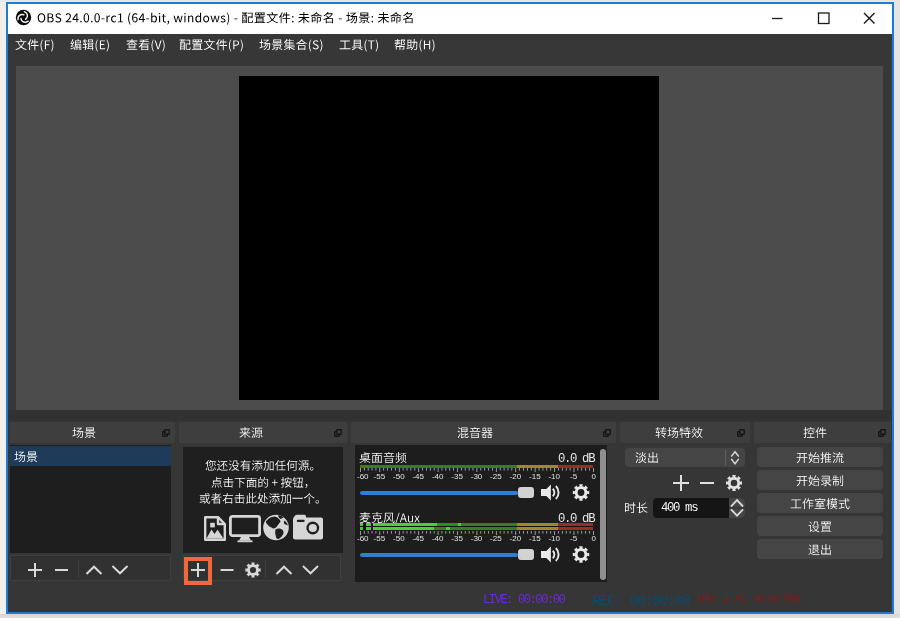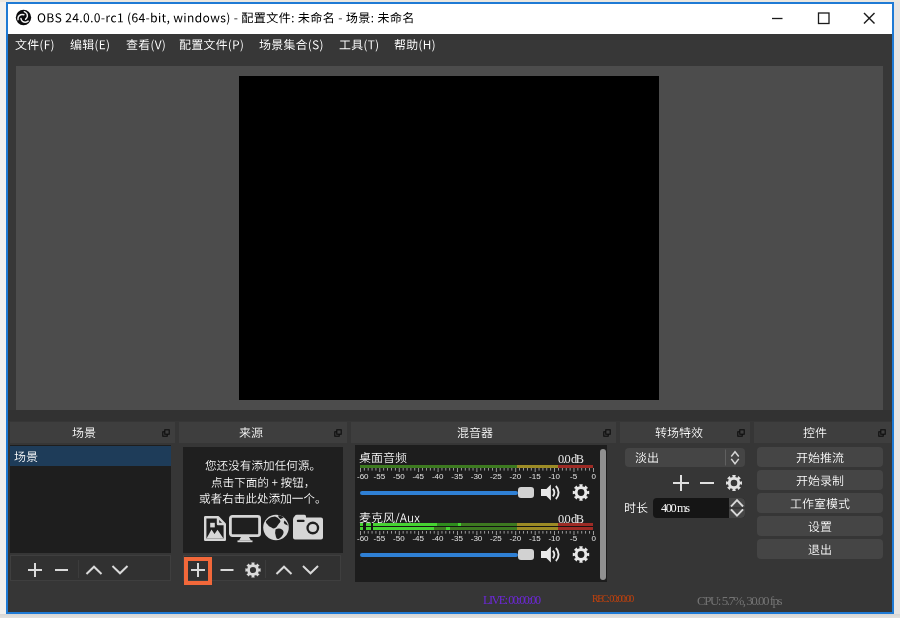--- a/index.html
+++ b/index.html
@@ -1,18 +1,18 @@
 <!DOCTYPE html>
 <html><head><meta charset="utf-8"><style>
 
 *{margin:0;padding:0;box-sizing:border-box}
 html,body{width:900px;height:618px;overflow:hidden;background:#e8e6e3;font-family:"Liberation Sans",sans-serif}
 .a{position:absolute}
 svg.t{position:absolute;overflow:visible}
-.mono{font-family:Liberation Serif, serif;letter-spacing:-0.9px;white-space:pre}
+.mono{font-family:Liberation Mono, monospace;letter-spacing:-0.9px;white-space:pre}
 
 </style></head><body>
 <div class="a" style="left:0px;top:0px;width:900px;height:618px;background:#e8e6e3"></div>
 <div class="a" style="left:0px;top:0px;width:6px;height:618px;background:#f1f0ee"></div>
 <div class="a" style="left:894px;top:0px;width:6px;height:618px;background:#e6e4e2"></div>
 <div class="a" style="left:0px;top:0px;width:900px;height:2px;background:#ebe7e0"></div>
 <div class="a" style="left:0px;top:614px;width:900px;height:4px;background:linear-gradient(#d7d5d3,#e2e1df)"></div>
 <div class="a" style="left:6px;top:2px;width:888px;height:612px;background:#1f7ad4"></div>
 <div class="a" style="left:8px;top:4px;width:884px;height:608px;background:#373737"></div>
 <div class="a" style="left:8px;top:4px;width:884px;height:30px;background:#ffffff"></div>
@@ -407,13 +407,13 @@
   </svg>
 <div class="a" style="left:757px;top:516px;width:126px;height:20px;background:#454545;border-radius:4px"></div>
 <svg class="t" style="left:808.0px;top:517.8px" width="27" height="18">
     <path transform="translate(0,13.2)" d="M1.5 -9.3C2.1 -8.8 2.9 -8.0 3.3 -7.5L3.9 -8.0C3.5 -8.5 2.7 -9.3 2.0 -9.8ZM0.5 -6.3V-5.5H2.3V-1.1C2.3 -0.5 1.9 -0.1 1.7 0.0C1.8 0.2 2.0 0.5 2.1 0.7C2.3 0.5 2.6 0.2 4.7 -1.3C4.6 -1.5 4.5 -1.8 4.4 -2.0L3.0 -1.0V-6.3ZM5.9 -9.6V-8.3C5.9 -7.4 5.7 -6.4 4.1 -5.6C4.2 -5.5 4.5 -5.2 4.6 -5.0C6.3 -5.9 6.7 -7.2 6.7 -8.3V-8.9H8.9V-6.8C8.9 -6.0 9.1 -5.7 9.9 -5.7C10.0 -5.7 10.6 -5.7 10.8 -5.7C11.0 -5.7 11.2 -5.7 11.4 -5.7C11.4 -5.9 11.3 -6.2 11.3 -6.4C11.2 -6.4 10.9 -6.4 10.8 -6.4C10.6 -6.4 10.0 -6.4 9.9 -6.4C9.7 -6.4 9.7 -6.5 9.7 -6.8V-9.6ZM9.7 -4.0C9.3 -3.0 8.6 -2.1 7.8 -1.5C6.9 -2.2 6.3 -3.0 5.9 -4.0ZM4.6 -4.7V-4.0H5.2L5.1 -3.9C5.6 -2.8 6.3 -1.8 7.2 -1.0C6.2 -0.4 5.2 0.0 4.2 0.2C4.3 0.4 4.5 0.7 4.5 0.9C5.7 0.6 6.8 0.2 7.8 -0.5C8.7 0.2 9.8 0.7 11.0 1.0C11.1 0.8 11.4 0.4 11.5 0.3C10.4 0.0 9.3 -0.4 8.4 -1.0C9.5 -1.9 10.3 -3.1 10.8 -4.5L10.3 -4.8L10.1 -4.7Z M19.8 -9.0H21.9V-7.9H19.8ZM17.0 -9.0H19.0V-7.9H17.0ZM14.2 -9.0H16.2V-7.9H14.2ZM14.3 -5.1V-0.0H12.7V0.6H23.3V-0.0H21.6V-5.1H17.9L18.0 -5.9H23.1V-6.5H18.2L18.3 -7.3H22.7V-9.6H13.4V-7.3H17.5L17.4 -6.5H12.8V-5.9H17.3L17.1 -5.1ZM15.1 -0.0V-0.8H20.9V-0.0ZM15.1 -3.3H20.9V-2.6H15.1ZM15.1 -3.8V-4.6H20.9V-3.8ZM15.1 -2.1H20.9V-1.3H15.1Z" fill="#ffffff"></path>
   </svg>
 <div class="a" style="left:757px;top:539px;width:126px;height:20px;background:#454545;border-radius:4px"></div>
 <svg class="t" style="left:808.0px;top:540.8px" width="27" height="18">
     <path transform="translate(0,13.2)" d="M1.0 -9.1C1.7 -8.5 2.4 -7.7 2.8 -7.2L3.4 -7.6C3.1 -8.2 2.3 -9.0 1.6 -9.6ZM9.4 -7.0V-5.7H5.5V-7.0ZM9.4 -7.6H5.5V-8.8H9.4ZM4.6 -1.0C4.8 -1.2 5.2 -1.3 7.7 -2.0C7.7 -2.2 7.7 -2.5 7.7 -2.7L5.5 -2.1V-5.0H10.2V-9.5H4.7V-2.5C4.7 -2.0 4.4 -1.8 4.2 -1.7C4.4 -1.5 4.5 -1.2 4.6 -1.0ZM6.7 -4.2C8.0 -3.3 9.6 -1.9 10.3 -1.0L10.9 -1.5C10.5 -2.0 9.8 -2.6 9.1 -3.2C9.8 -3.6 10.5 -4.1 11.2 -4.6L10.5 -5.0C10.0 -4.6 9.3 -4.0 8.6 -3.6C8.1 -4.0 7.7 -4.3 7.3 -4.6ZM3.1 -5.8H0.6V-5.0H2.3V-1.2C1.8 -1.1 1.2 -0.6 0.5 0.1L1.0 0.7C1.7 -0.0 2.3 -0.6 2.7 -0.6C3.0 -0.6 3.4 -0.3 3.9 0.0C4.7 0.5 5.7 0.6 7.2 0.6C8.3 0.6 10.5 0.5 11.3 0.5C11.3 0.3 11.5 -0.1 11.6 -0.3C10.4 -0.2 8.6 -0.1 7.2 -0.1C5.9 -0.1 4.8 -0.2 4.1 -0.6C3.6 -0.9 3.3 -1.1 3.1 -1.3Z M13.3 -4.1V0.2H21.9V0.9H22.7V-4.1H21.9V-0.6H18.4V-4.9H22.2V-9.0H21.4V-5.6H18.4V-10.1H17.5V-5.6H14.7V-9.0H13.8V-4.9H17.5V-0.6H14.2V-4.1Z" fill="#ffffff"></path>
   </svg>
 <div class="a mono" style="left:483px;top:593.2px;font-size:12.2px;letter-spacing:-1.5px;color:#6d28d9">LIVE: 00:00:00</div>
-<div class="a mono" style="left:592px;top:593.2px;font-size:10px;letter-spacing:-1.5px;color:#c2410c">REC: 00:00:00</div>
-<div class="a mono" style="left:697px;top:593.2px;font-size:13px;letter-spacing:-1.5px;color:#737373">CPU: 5.7%, 30.00 fps</div>
+<div class="a mono" style="left:592px;top:593.2px;font-size:15px;letter-spacing:-1.5px;color:#0c4a6e">REC: 00:00:00</div>
+<div class="a mono" style="left:697px;top:593.2px;font-size:11px;letter-spacing:-1.5px;color:#7f1d1d">CPU: 5.7%, 30.00 fps</div>
 </body></html>

